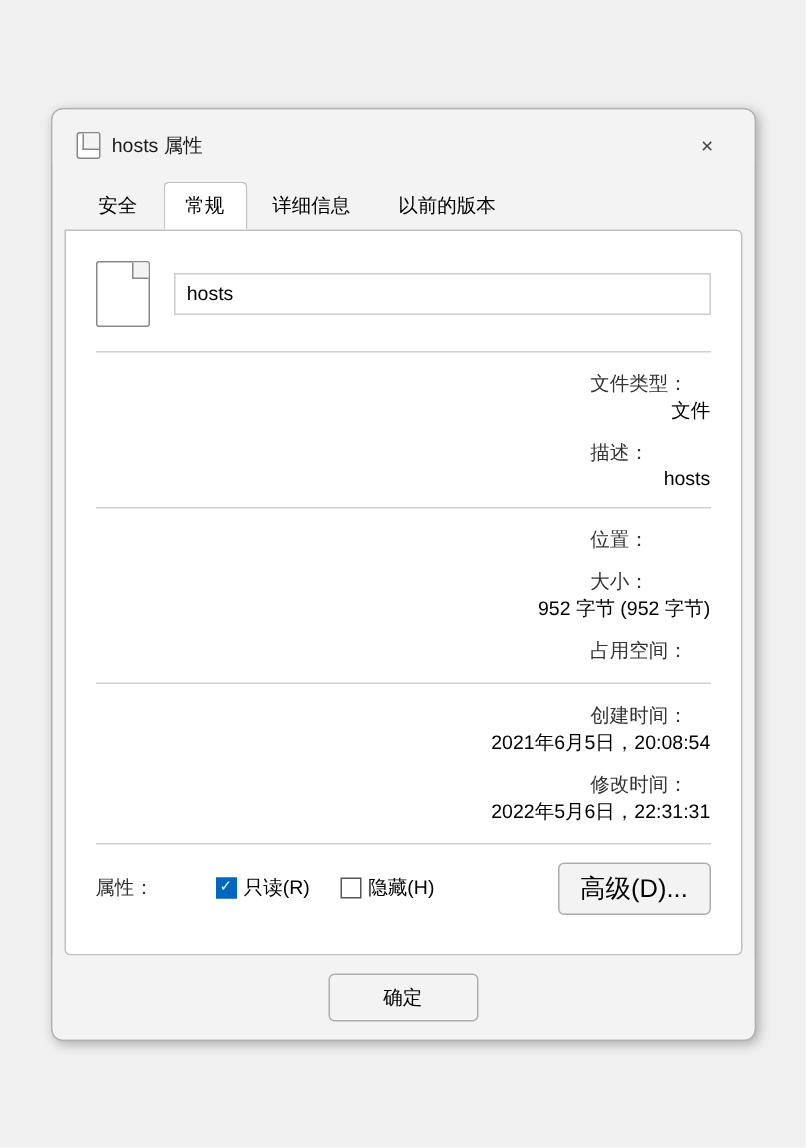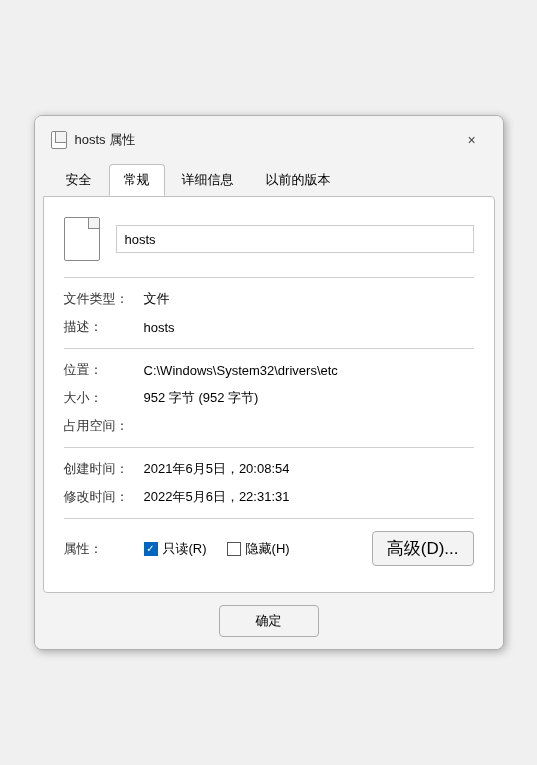--- a/index.html
+++ b/index.html
@@ -142,21 +142,22 @@
 
     .divider {
       height: 1px;
       background: #d0d0d0;
       margin: 12px 0;
     }
 
     .info-row {
       display: flex;
       margin-bottom: 10px;
-      align-items: center;
+      align-items: flex-end;
+      flex-direction: column;
     }
 
     .info-label {
       width: 80px;
       color: #333;
       flex-shrink: 0;
       font-size: 13px;
     }
 
     .info-value {
@@ -275,21 +276,20 @@
     </div>
     <div class="info-row">
       <span class="info-label">描述：</span>
       <span class="info-value">hosts</span>
     </div>
 
     <div class="divider"></div>
 
     <div class="info-row">
       <span class="info-label">位置：</span>
-      <span class="info-value">C:\Windows\System32\drivers\etc</span>
     </div>
     <div class="info-row">
       <span class="info-label">大小：</span>
       <span class="info-value">952 字节 (952 字节)</span>
     </div>
     <div class="info-row">
       <span class="info-label">占用空间：</span>
     </div>
 
     <div class="divider"></div>

